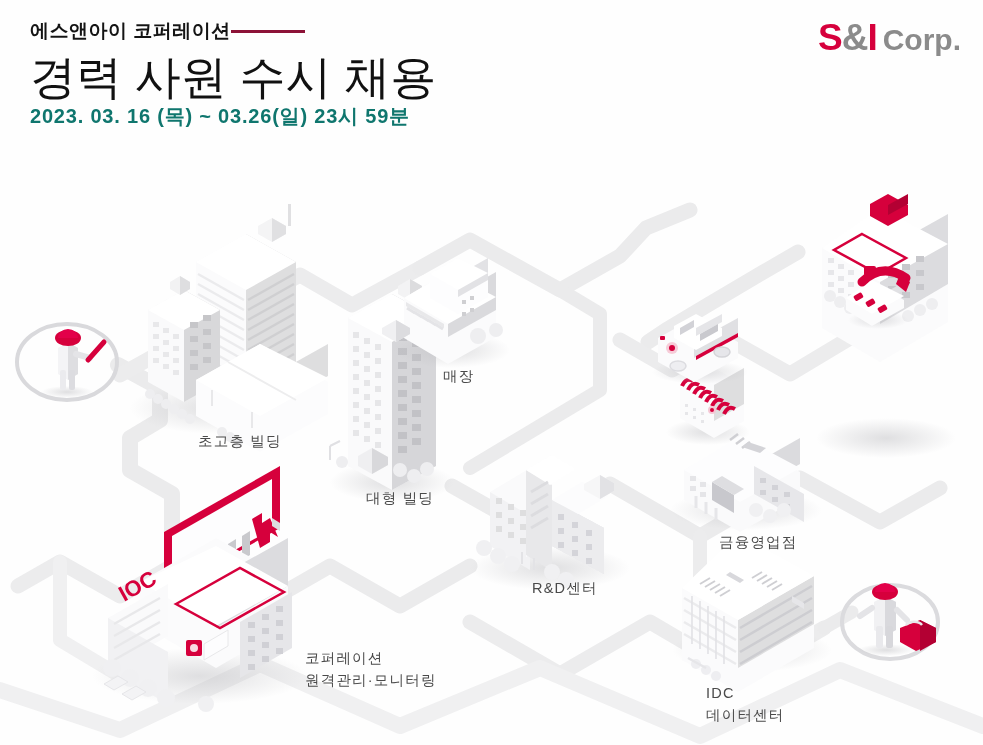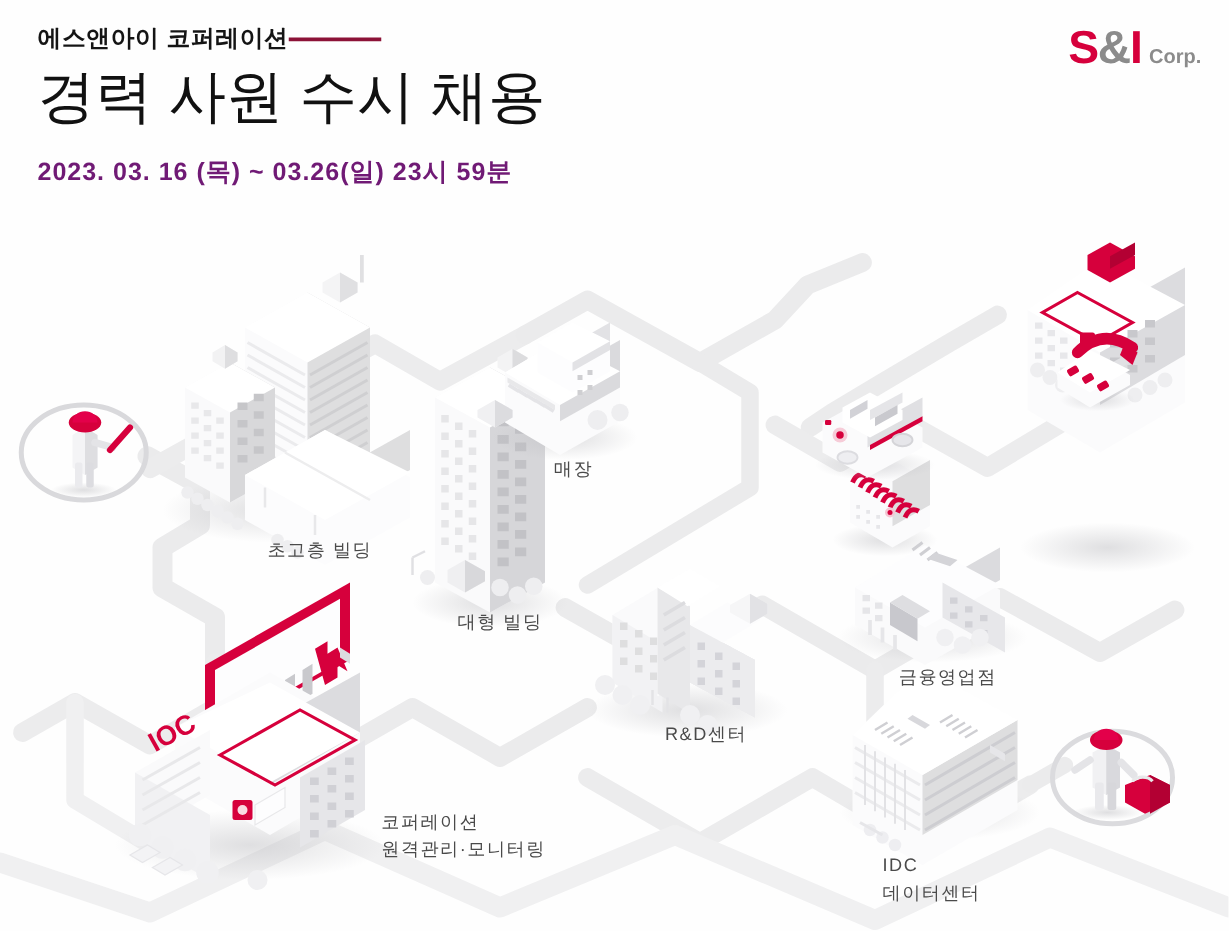--- a/index.html
+++ b/index.html
@@ -20,45 +20,44 @@
     font-size:19px;font-weight:bold;color:#141414;letter-spacing:.5px;
     white-space:nowrap;
   }
   .hdr-rule{height:3px;width:74px;background:#8c1237;flex:0 0 auto;}
   .hdr-title{
     margin-top:9px;
     font-size:46px;font-weight:normal;color:#111;letter-spacing:0px;
     line-height:1.08;white-space:nowrap;
   }
   .hdr-date{
-    margin-top:21px;
-    font-size:20px;font-weight:bold;color:#701a75;letter-spacing:.8px;
+    font-size:20px;font-weight:bold;color:#0f766e;letter-spacing:.8px;
     white-space:nowrap;
   }
 
   
   .logo{position:absolute;right:22px;top:17px;z-index:40;white-space:nowrap;}
   .logo .lg-s{font-size:37px;font-weight:bold;color:#d6003c;letter-spacing:-1px;}
   .logo .lg-amp{font-size:37px;font-weight:bold;color:#8b8b8b;letter-spacing:-1px;}
   .logo .lg-i{font-size:37px;font-weight:bold;color:#d6003c;letter-spacing:0px;}
-  .logo .lg-corp{font-size:16px;font-weight:bold;color:#8b8b8b;margin-left:5px;}
+  .logo .lg-corp{font-size:30px;font-weight:bold;color:#8b8b8b;margin-left:5px;}
 
   
   #scene{position:absolute;left:0;top:170px;width:983px;height:575px;}
   #scene svg{display:block;}
 
   
   .lbl{
     position:absolute;z-index:30;
     font-size:14.5px;color:#4a4a4a;letter-spacing:1.2px;
     white-space:pre-line;line-height:1.55;
     text-align:left;
   }
   .lbl.c{text-align:center;}
-  #lbl-tower  {left:198px;top:430px;margin-left:16px;}
+  #lbl-tower  {left:198px;top:430px;}
   #lbl-large  {left:366px;top:487px;}
   #lbl-store  {left:443px;top:365px;}
   #lbl-ioc    {left:305px;top:647px;}
   #lbl-rnd    {left:532px;top:577px;}
   #lbl-fin    {left:719px;top:531px;}
   #lbl-idc    {left:706px;top:682px;}
 </style>
 </head>
 <body>
 

